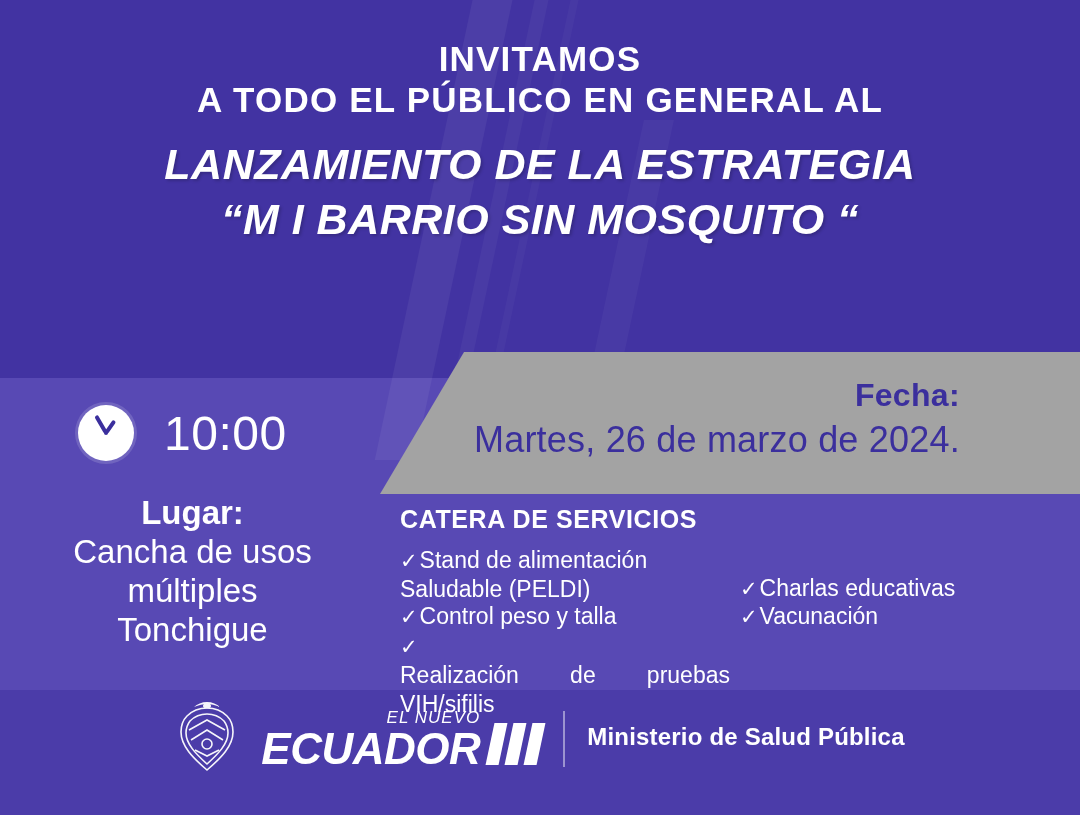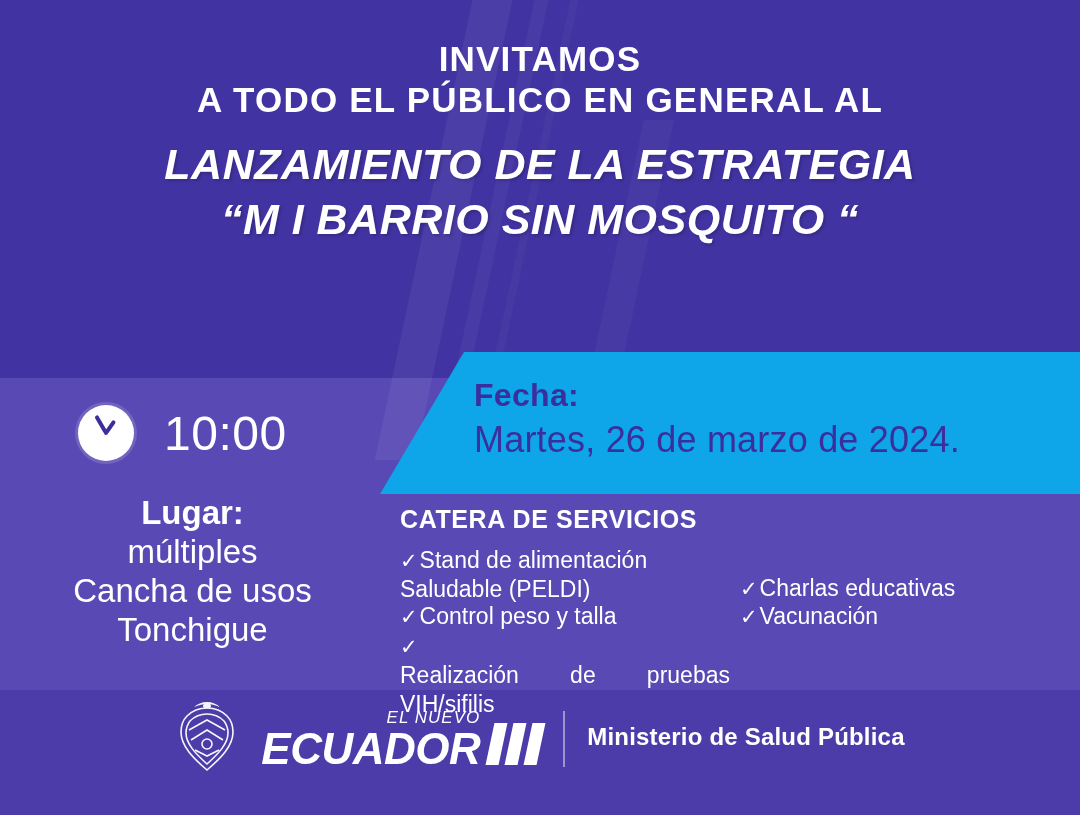--- a/index.html
+++ b/index.html
@@ -81,23 +81,24 @@
     text-shadow: 2px 2px 3px rgba(0,0,0,0.18);
   }
 
   
   .date-panel {
     position: absolute;
     left: 380px;
     top: 352px;
     width: 700px;
     height: 142px;
-    background: #0ea5e9;
+    background: #a3a3a3;
     color: #3c2f9e;
     clip-path: polygon(84px 0, 700px 0, 700px 142px, 0 142px);
+    text-align: right;
   }
   .date-panel .inner {
     position: absolute;
     left: 94px;
     top: 26px;
   }
   .fecha-label {
     font-size: 32px;
     font-weight: 700;
     letter-spacing: 0.3px;
@@ -313,22 +314,22 @@
 
   <div class="time-row">
     <div class="clock-icon">
       <div class="clock-tick"></div>
     </div>
     <div class="time-text">10:00</div>
   </div>
 
   <div class="place">
     <div class="place-label">Lugar:</div>
+    <div class="place-value">Cancha de usos</div>
     <div class="place-value">múltiples</div>
-    <div class="place-value">Cancha de usos</div>
     <div class="place-value">Tonchigue</div>
   </div>
 
   <div class="services">
     <div class="services-title">CATERA DE SERVICIOS</div>
     <div class="services-grid">
 
       <div class="svc svc-a">
         <span class="chk">✓</span><span>Stand de alimentación Saludable  (PELDI)</span>
       </div>

